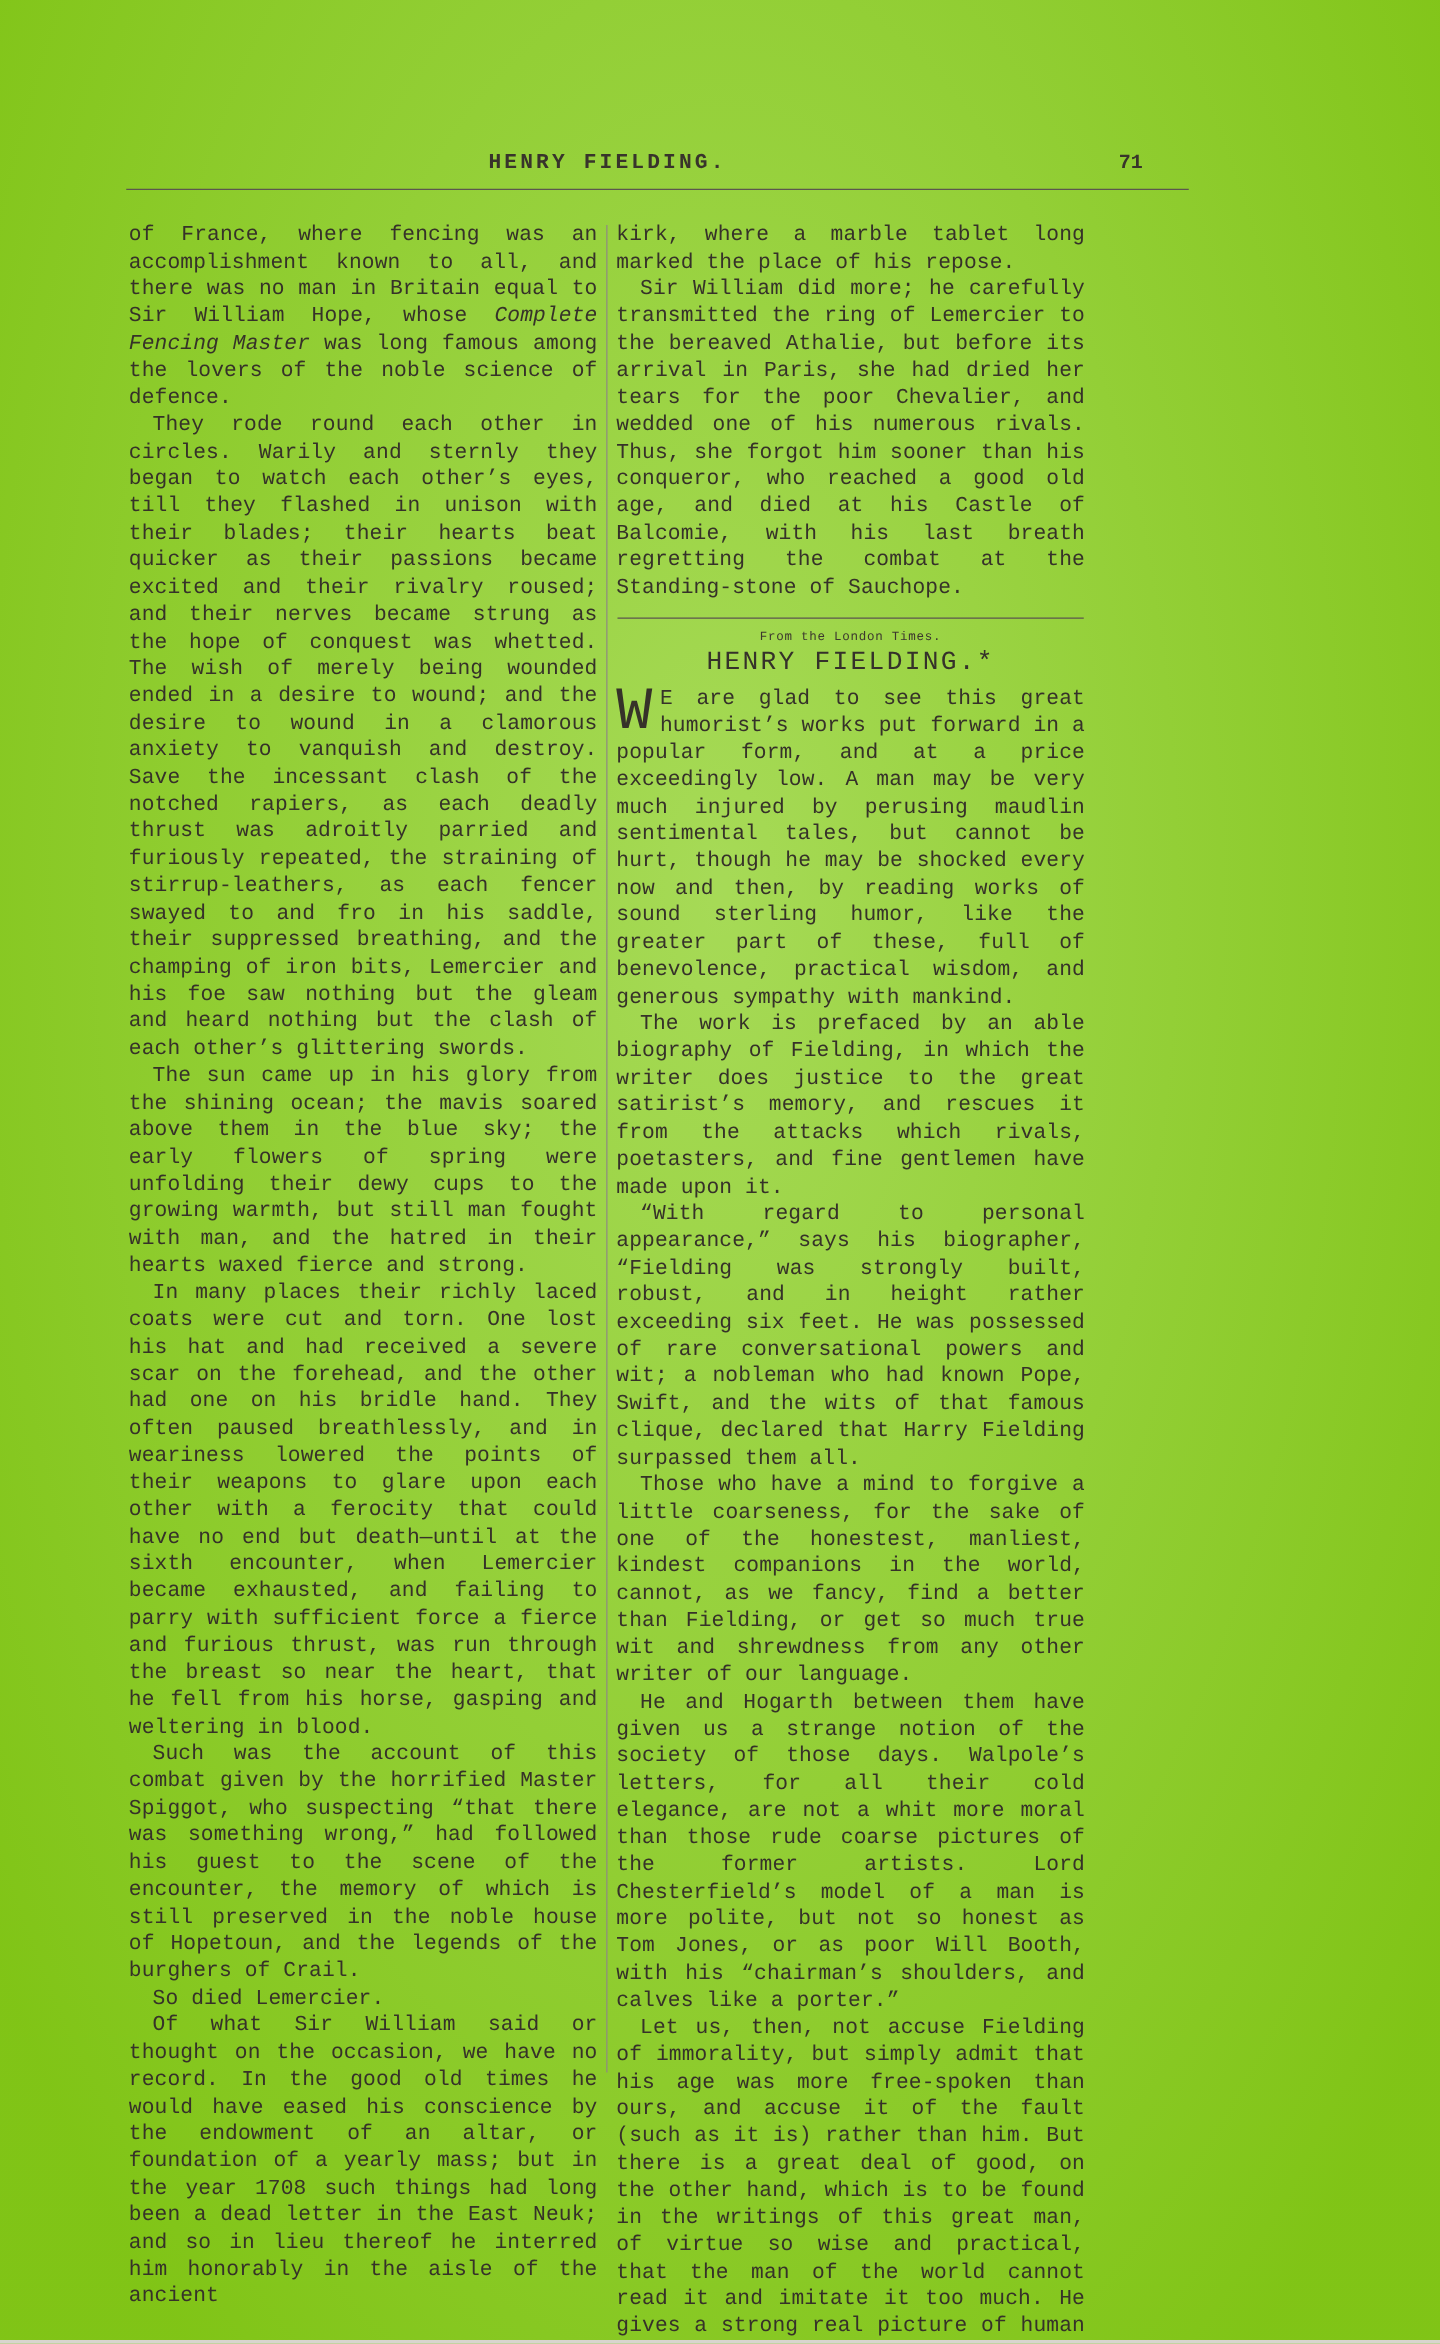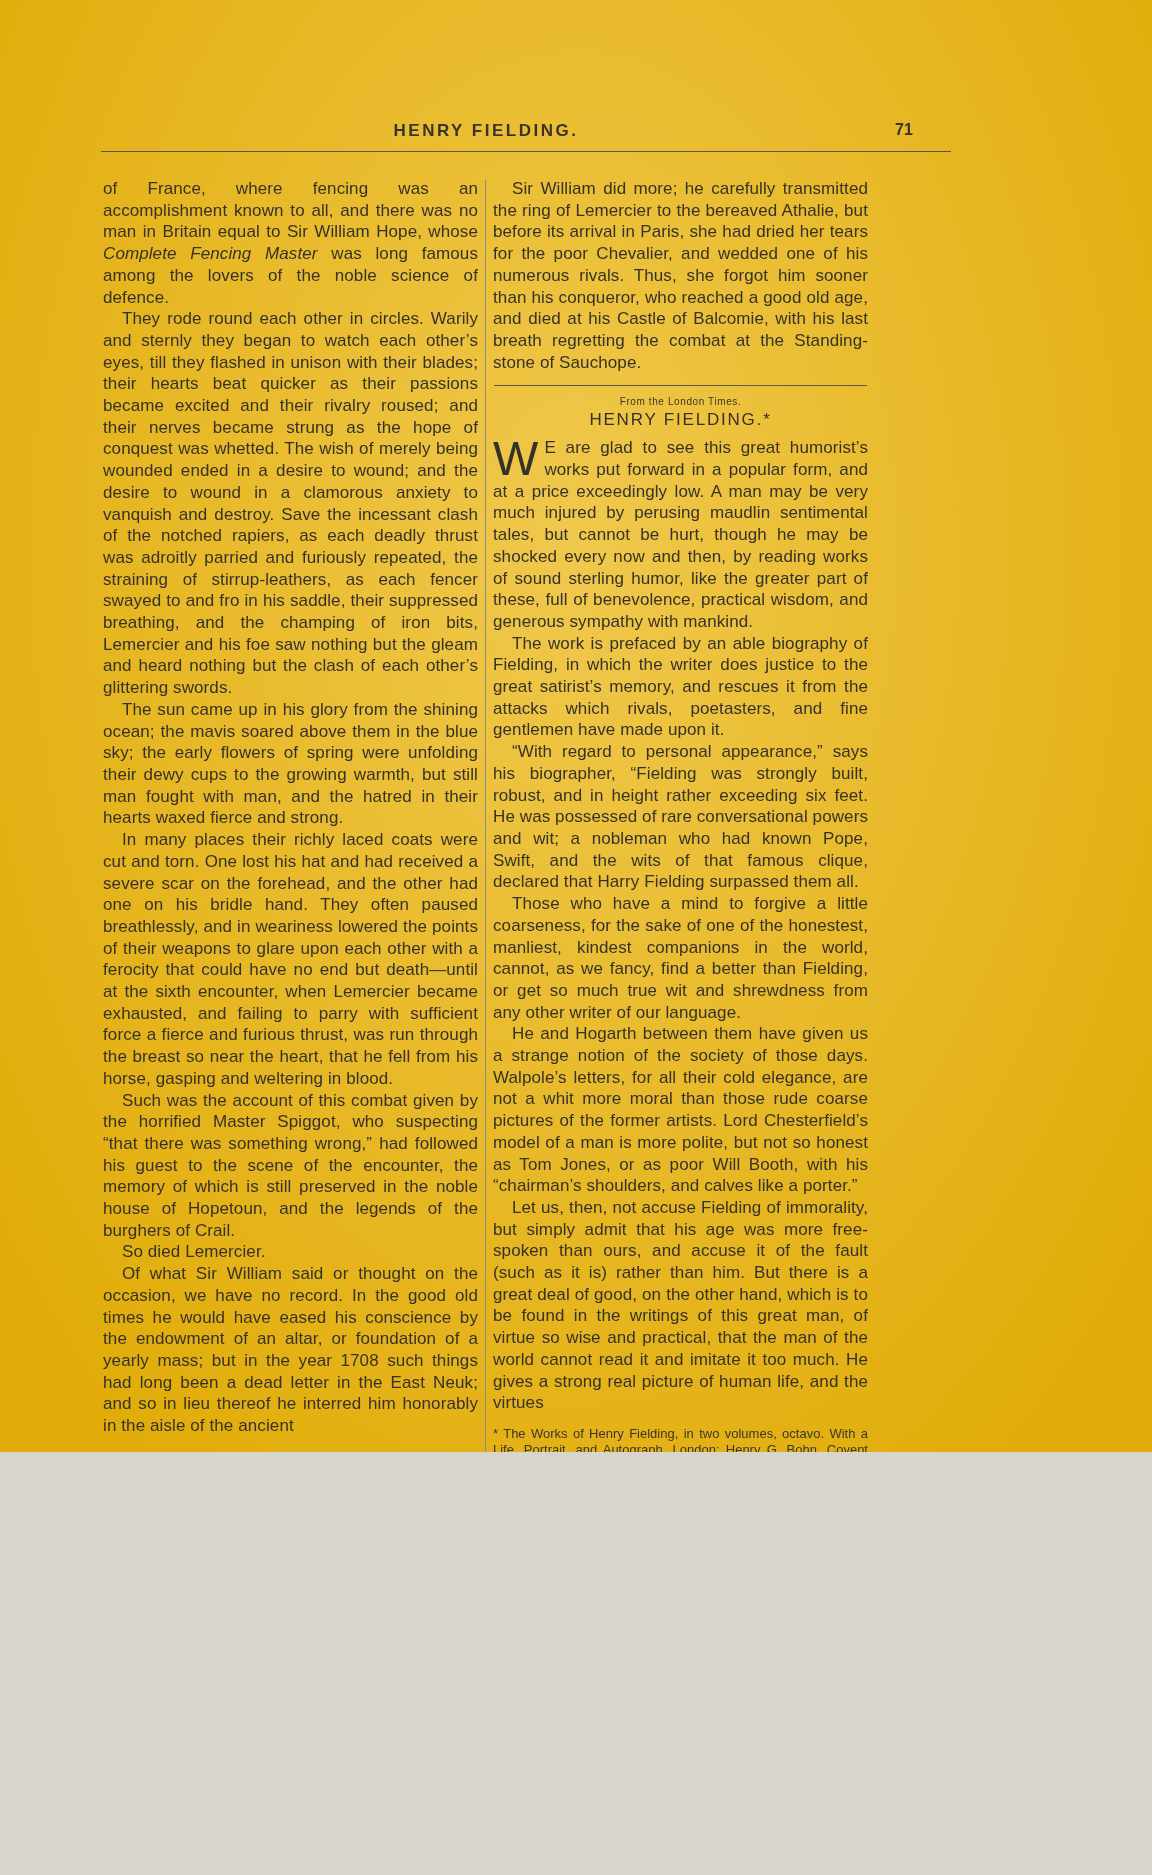--- a/index.html
+++ b/index.html
@@ -1,22 +1,22 @@
 <!DOCTYPE html>
 <html><head>
 <meta charset="utf-8">
 <style>
   html,body{margin:0;padding:0;}
   body{background:#d8d5ce;}
   .page{
     position:relative;
-    width:1152px;height:1452px;
-    background:#eab308;
+    width:1152px;height:1872px;
+    background:#84cc16;
     overflow:hidden;
-    font-family:Liberation Sans, sans-serif;
+    font-family:Liberation Mono, monospace;
     color:#363229;
   }
   .page::before{
     content:"";position:absolute;inset:0;pointer-events:none;
     background:radial-gradient(ellipse at 50% 38%, rgba(255,255,255,0.28), rgba(60,50,30,0.05) 88%);
   }
   .running-head{
     position:absolute;top:121px;left:103px;width:766px;
     text-align:center;font-size:17px;letter-spacing:2.5px;font-weight:bold;
     color:#38342b;
@@ -46,21 +46,21 @@
   .no-indent{text-indent:0;}
   .it{font-style:italic;}
   .section-rule{
     height:1px;background:#5c574e;margin:12px 1px 10px 1px;
   }
   .source-line{
     text-align:center;font-size:10px;letter-spacing:0.6px;
     margin:2px 0 3px 0;color:#3c372e;
   }
   .article-title{
-    text-align:center;font-size:17px;font-weight:normal;
+    text-align:center;font-size:21px;font-weight:normal;
     letter-spacing:1.8px;margin:2px 0 7px 0;color:#35312a;
   }
   .dropcap{
     float:left;
     font-size:48px;line-height:37px;
     padding:3px 6px 0 0;
   }
   .footnote{
     margin-top:12px;
     font-size:13px;line-height:16.2px;
@@ -85,20 +85,21 @@
       <p class="para indent">The sun came up in his glory from the shining ocean; the mavis soared above them in the blue sky; the early flowers of spring were unfolding their dewy cups to the growing warmth, but still man fought with man, and the hatred in their hearts waxed fierce and strong.</p>
       <p class="para indent">In many places their richly laced coats were cut and torn. One lost his hat and had received a severe scar on the forehead, and the other had one on his bridle hand. They often paused breathlessly, and in weariness lowered the points of their weapons to glare upon each other with a ferocity that could have no end but death—until at the sixth encounter, when Lemercier became exhausted, and failing to parry with sufficient force a fierce and furious thrust, was run through the breast so near the heart, that he fell from his horse, gasping and weltering in blood.</p>
       <p class="para indent">Such was the account of this combat given by the horrified Master Spiggot, who suspecting “that there was something wrong,” had followed his guest to the scene of the encounter, the memory of which is still preserved in the noble house of Hopetoun, and the legends of the burghers of Crail.</p>
       <p class="para indent">So died Lemercier.</p>
       <p class="para indent">Of what Sir William said or thought on the occasion, we have no record. In the good old times he would have eased his conscience by the endowment of an altar, or foundation of a yearly mass; but in the year 1708 such things had long been a dead letter in the East Neuk; and so in lieu thereof he interred him honorably in the aisle of the ancient</p>
     </div>
 
     <div class="col-divider"></div>
 
     <div class="col">
+      <p class="para no-indent">kirk, where a marble tablet long marked the place of his repose.</p>
       <p class="para indent">Sir William did more; he carefully transmitted the ring of Lemercier to the bereaved Athalie, but before its arrival in Paris, she had dried her tears for the poor Chevalier, and wedded one of his numerous rivals. Thus, she forgot him sooner than his conqueror, who reached a good old age, and died at his Castle of Balcomie, with his last breath regretting the combat at the Standing-stone of Sauchope.</p>
 
       <div class="section-rule"></div>
       <div class="source-line">From the London Times.</div>
       <div class="article-title">HENRY FIELDING.*</div>
 
       <p class="para no-indent"><span class="dropcap">W</span><span>E are glad to see this great humorist’s works put forward in a popular form, and at a price exceedingly low. A man may be very much injured by perusing maudlin sentimental tales, but cannot be hurt, though he may be shocked every now and then, by reading works of sound sterling humor, like the greater part of these, full of benevolence, practical wisdom, and generous sympathy with mankind.</span></p>
       <p class="para indent">The work is prefaced by an able biography of Fielding, in which the writer does justice to the great satirist’s memory, and rescues it from the attacks which rivals, poetasters, and fine gentlemen have made upon it.</p>
       <p class="para indent">“With regard to personal appearance,” says his biographer, “Fielding was strongly built, robust, and in height rather exceeding six feet. He was possessed of rare conversational powers and wit; a nobleman who had known Pope, Swift, and the wits of that famous clique, declared that Harry Fielding surpassed them all.</p>
       <p class="para indent">Those who have a mind to forgive a little coarseness, for the sake of one of the honestest, manliest, kindest companions in the world, cannot, as we fancy, find a better than Fielding, or get so much true wit and shrewdness from any other writer of our language.</p>

